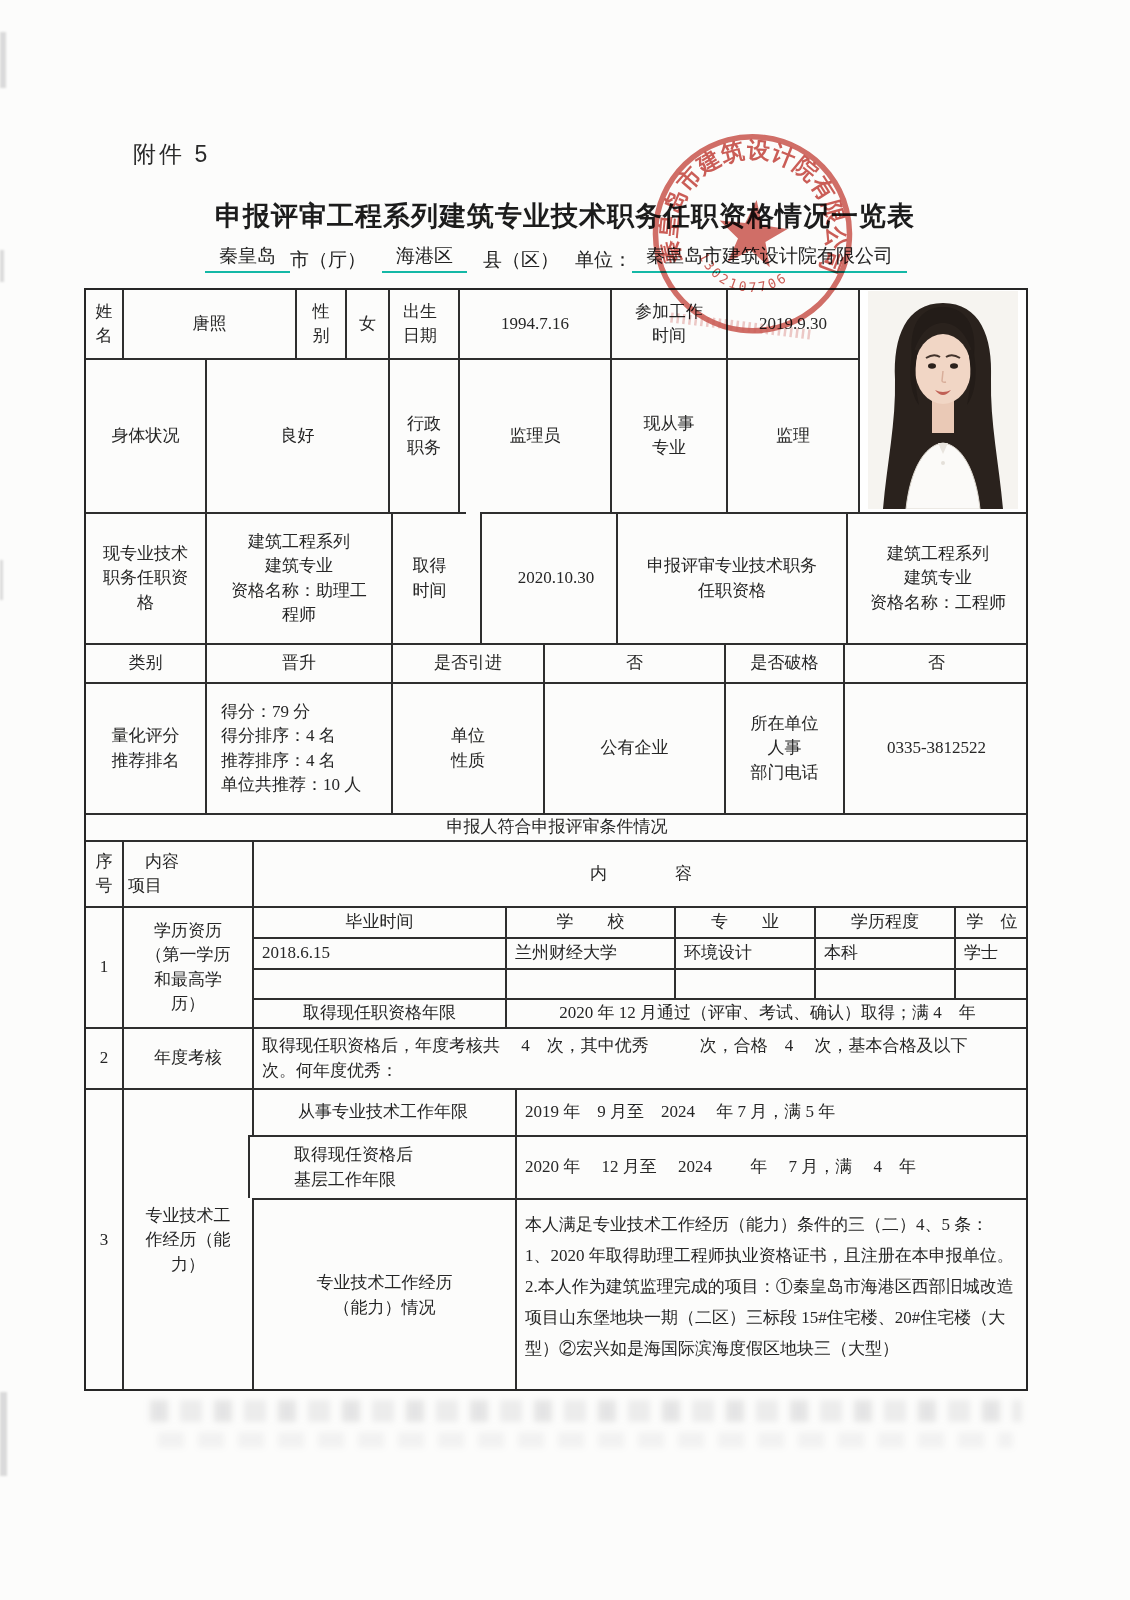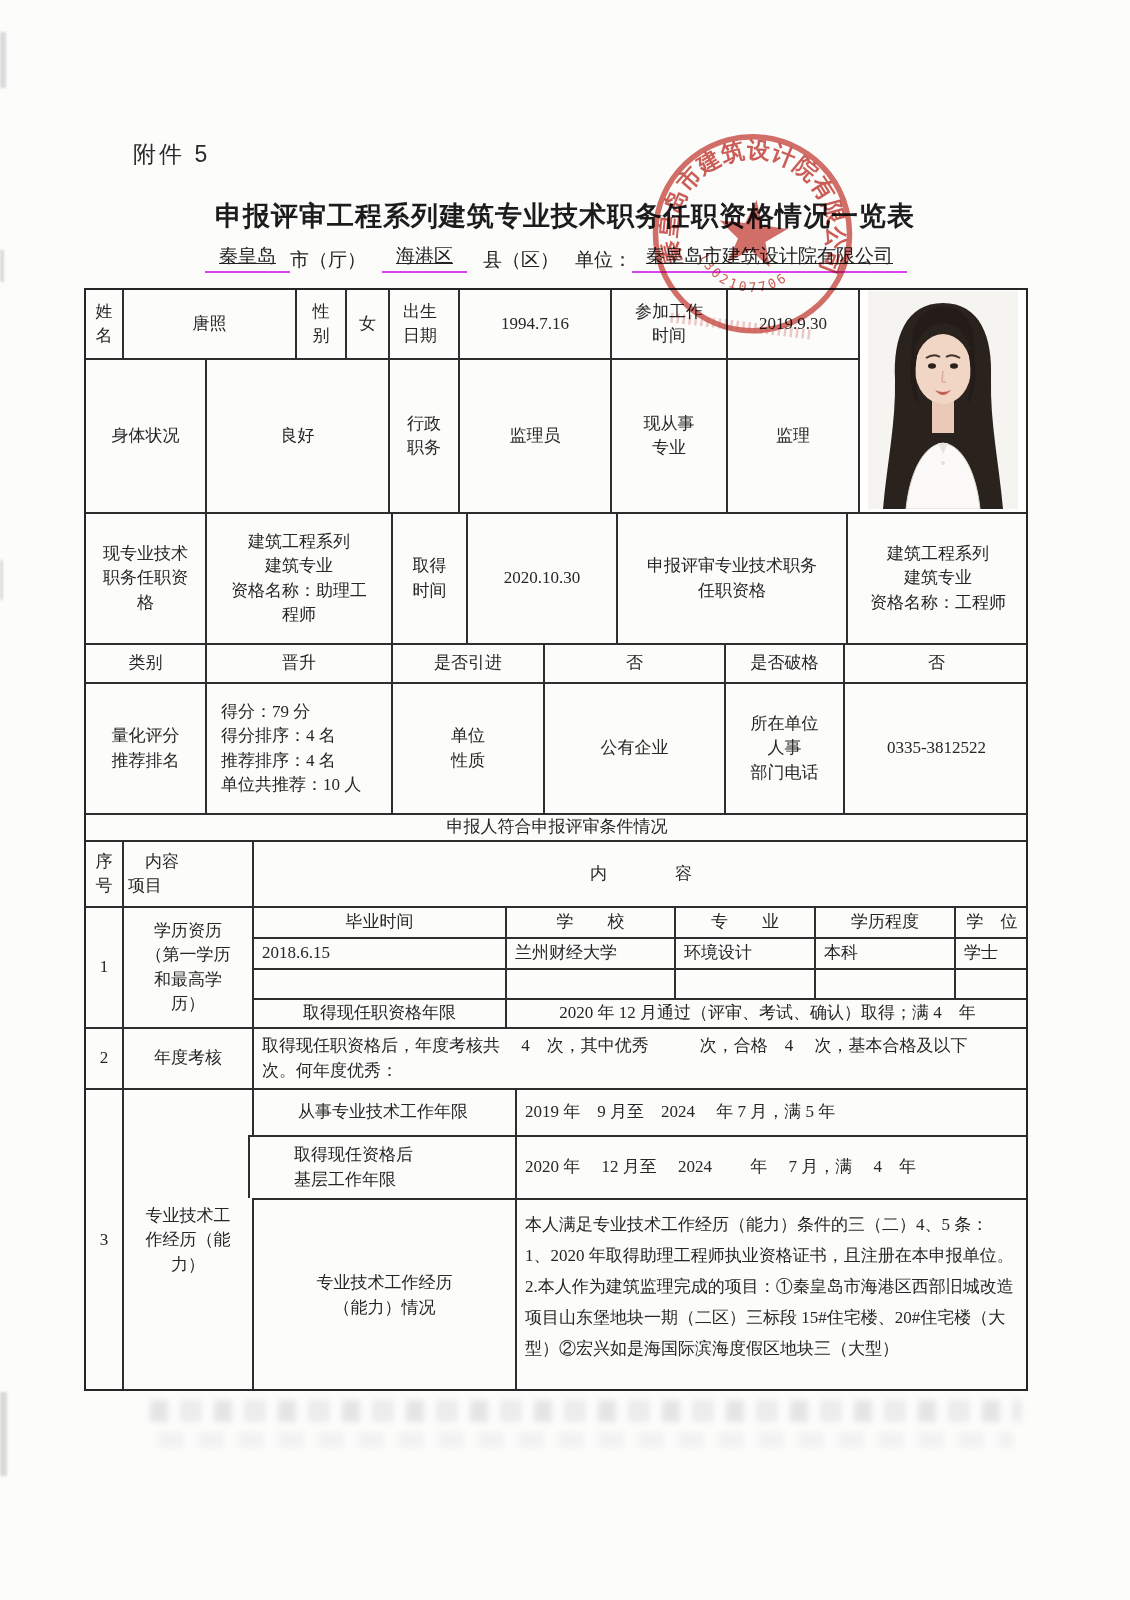--- a/index.html
+++ b/index.html
@@ -5,21 +5,21 @@
   html,body{margin:0;padding:0;background:#f4f4f2;}
   .page{position:relative;width:1130px;height:1600px;background:#fcfcfb;overflow:hidden;
         font-family:"Liberation Serif","DejaVu Serif",serif;color:#262626;}
   .attachment{position:absolute;left:133px;top:139px;font-family:"Liberation Sans","DejaVu Sans",sans-serif;
         font-size:23px;letter-spacing:3px;color:#2a2a2a;}
   .doc-title{position:absolute;left:0;width:100%;top:198px;text-align:center;
         font-family:"Liberation Sans","DejaVu Sans",sans-serif;font-weight:700;font-size:27px;
         letter-spacing:1px;color:#1c1c1c;}
   .subtitle{position:absolute;left:84px;top:243px;width:944px;display:flex;justify-content:center;
         align-items:flex-end;font-size:19px;color:#222;white-space:nowrap;}
-  .u{border-bottom:2px solid #d946ef;padding:0 14px 2px;text-decoration:underline;}
+  .u{border-bottom:2px solid #14b8a6;padding:0 14px 2px;}
   .sp{margin-left:16px;}
   .tbl{position:absolute;left:84px;top:288px;width:944px;height:1103px;}
   .frame{position:absolute;left:0;top:0;width:944px;height:1103px;border:2.5px solid #262626;
         box-sizing:border-box;pointer-events:none;}
   .c{position:absolute;box-sizing:border-box;border-left:2px solid #2e2e2e;border-top:2px solid #2e2e2e;
         display:flex;align-items:center;justify-content:center;text-align:center;
         white-space:pre-line;font-size:17px;line-height:1.42;padding:1px 4px;}
   .tl{justify-content:flex-start;text-align:left;}
   .pl8{padding-left:8px;}  .pl14{padding-left:14px;}  .pl44{padding-left:44px;}
   .top{align-items:flex-start;padding-top:9px;}
@@ -80,21 +80,21 @@
 
     <div class="c" style="left:0;top:224px;width:121px;height:131px">现专业技术
 职务任职资
 格</div>
     <div class="c" style="left:121px;top:224px;width:186px;height:131px">建筑工程系列
 建筑专业
 资格名称：助理工
 程师</div>
     <div class="c" style="left:307px;top:224px;width:75px;height:131px">取得
 时间</div>
-    <div class="c" style="left:382px;top:224px;width:150px;height:131px">2020.10.30</div>
+    <div class="c" style="left:396px;top:224px;width:150px;height:131px">2020.10.30</div>
     <div class="c" style="left:532px;top:224px;width:230px;height:131px">申报评审专业技术职务
 任职资格</div>
     <div class="c" style="left:762px;top:224px;width:182px;height:131px">建筑工程系列
 建筑专业
 资格名称：工程师</div>
 
     <div class="c" style="left:0;top:355px;width:121px;height:39px">类别</div>
     <div class="c" style="left:121px;top:355px;width:186px;height:39px">晋升</div>
     <div class="c" style="left:307px;top:355px;width:152px;height:39px">是否引进</div>
     <div class="c" style="left:459px;top:355px;width:181px;height:39px">否</div>

